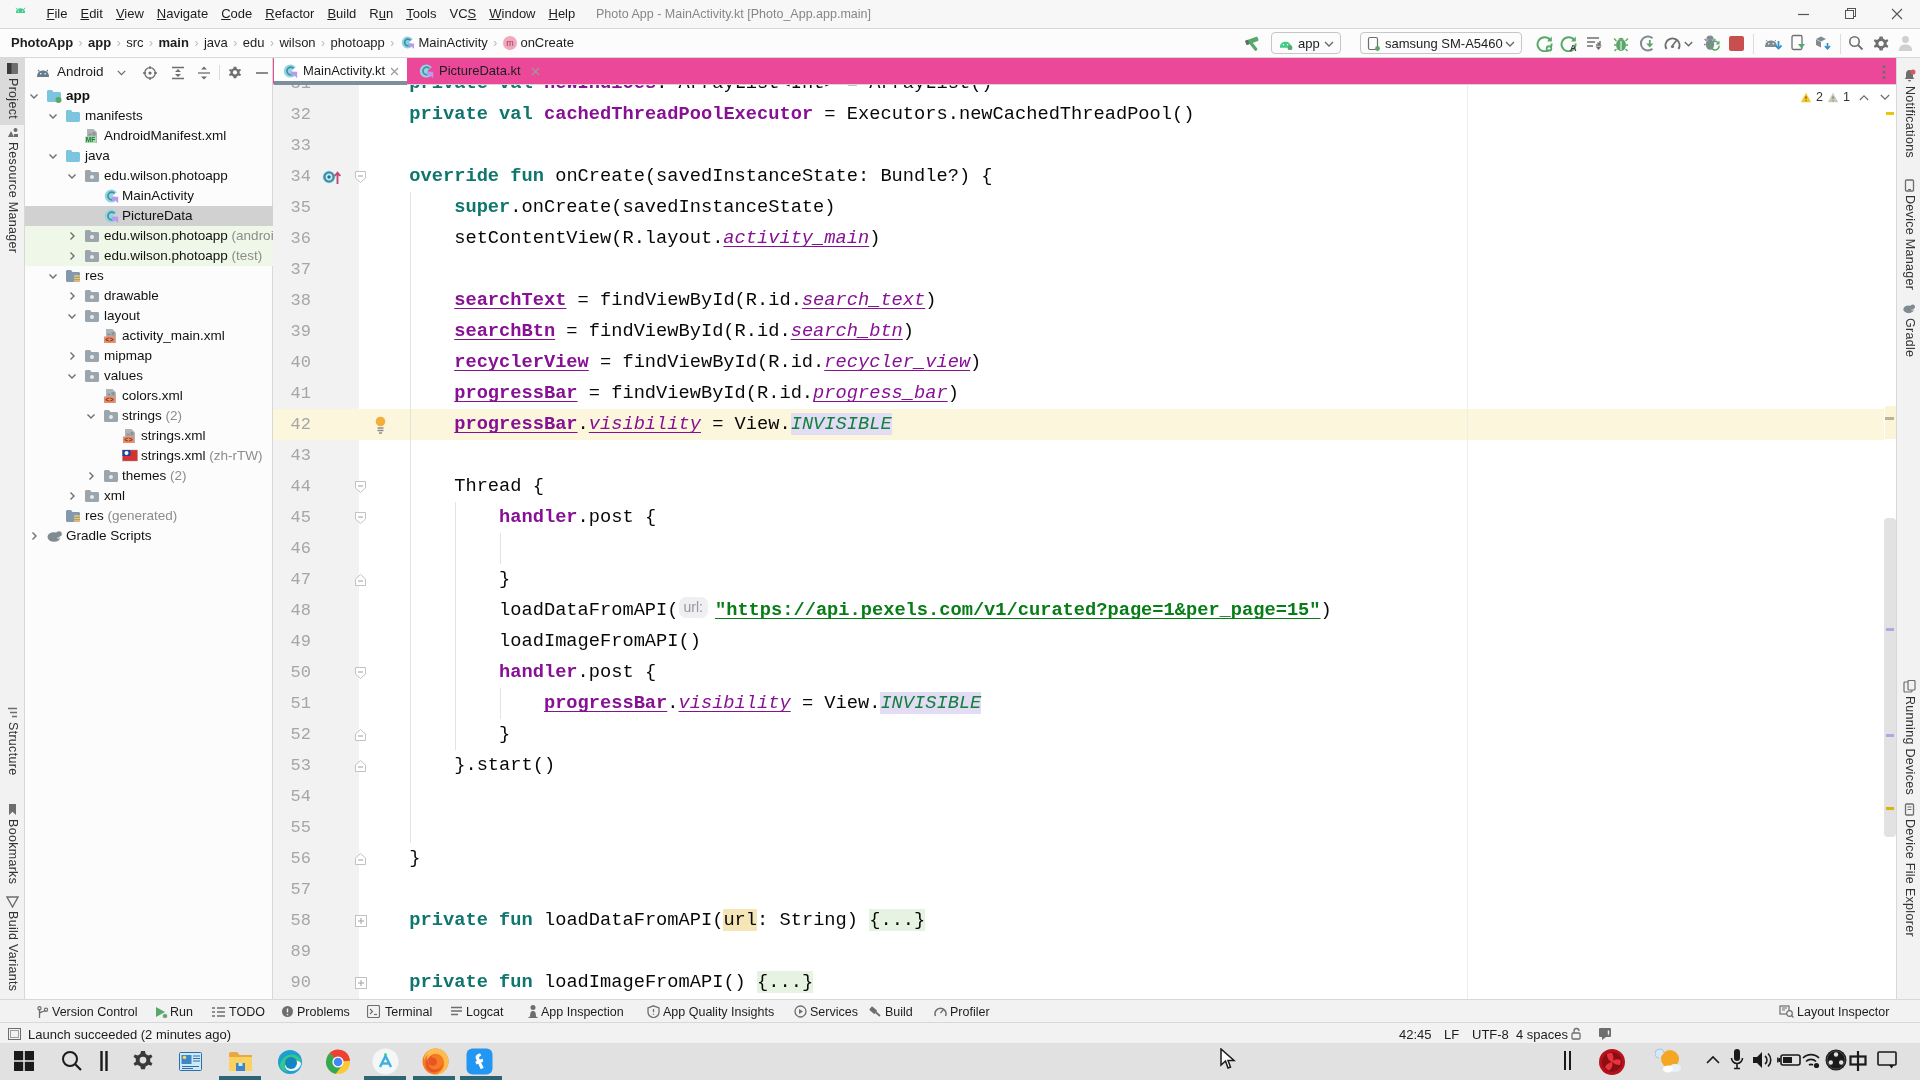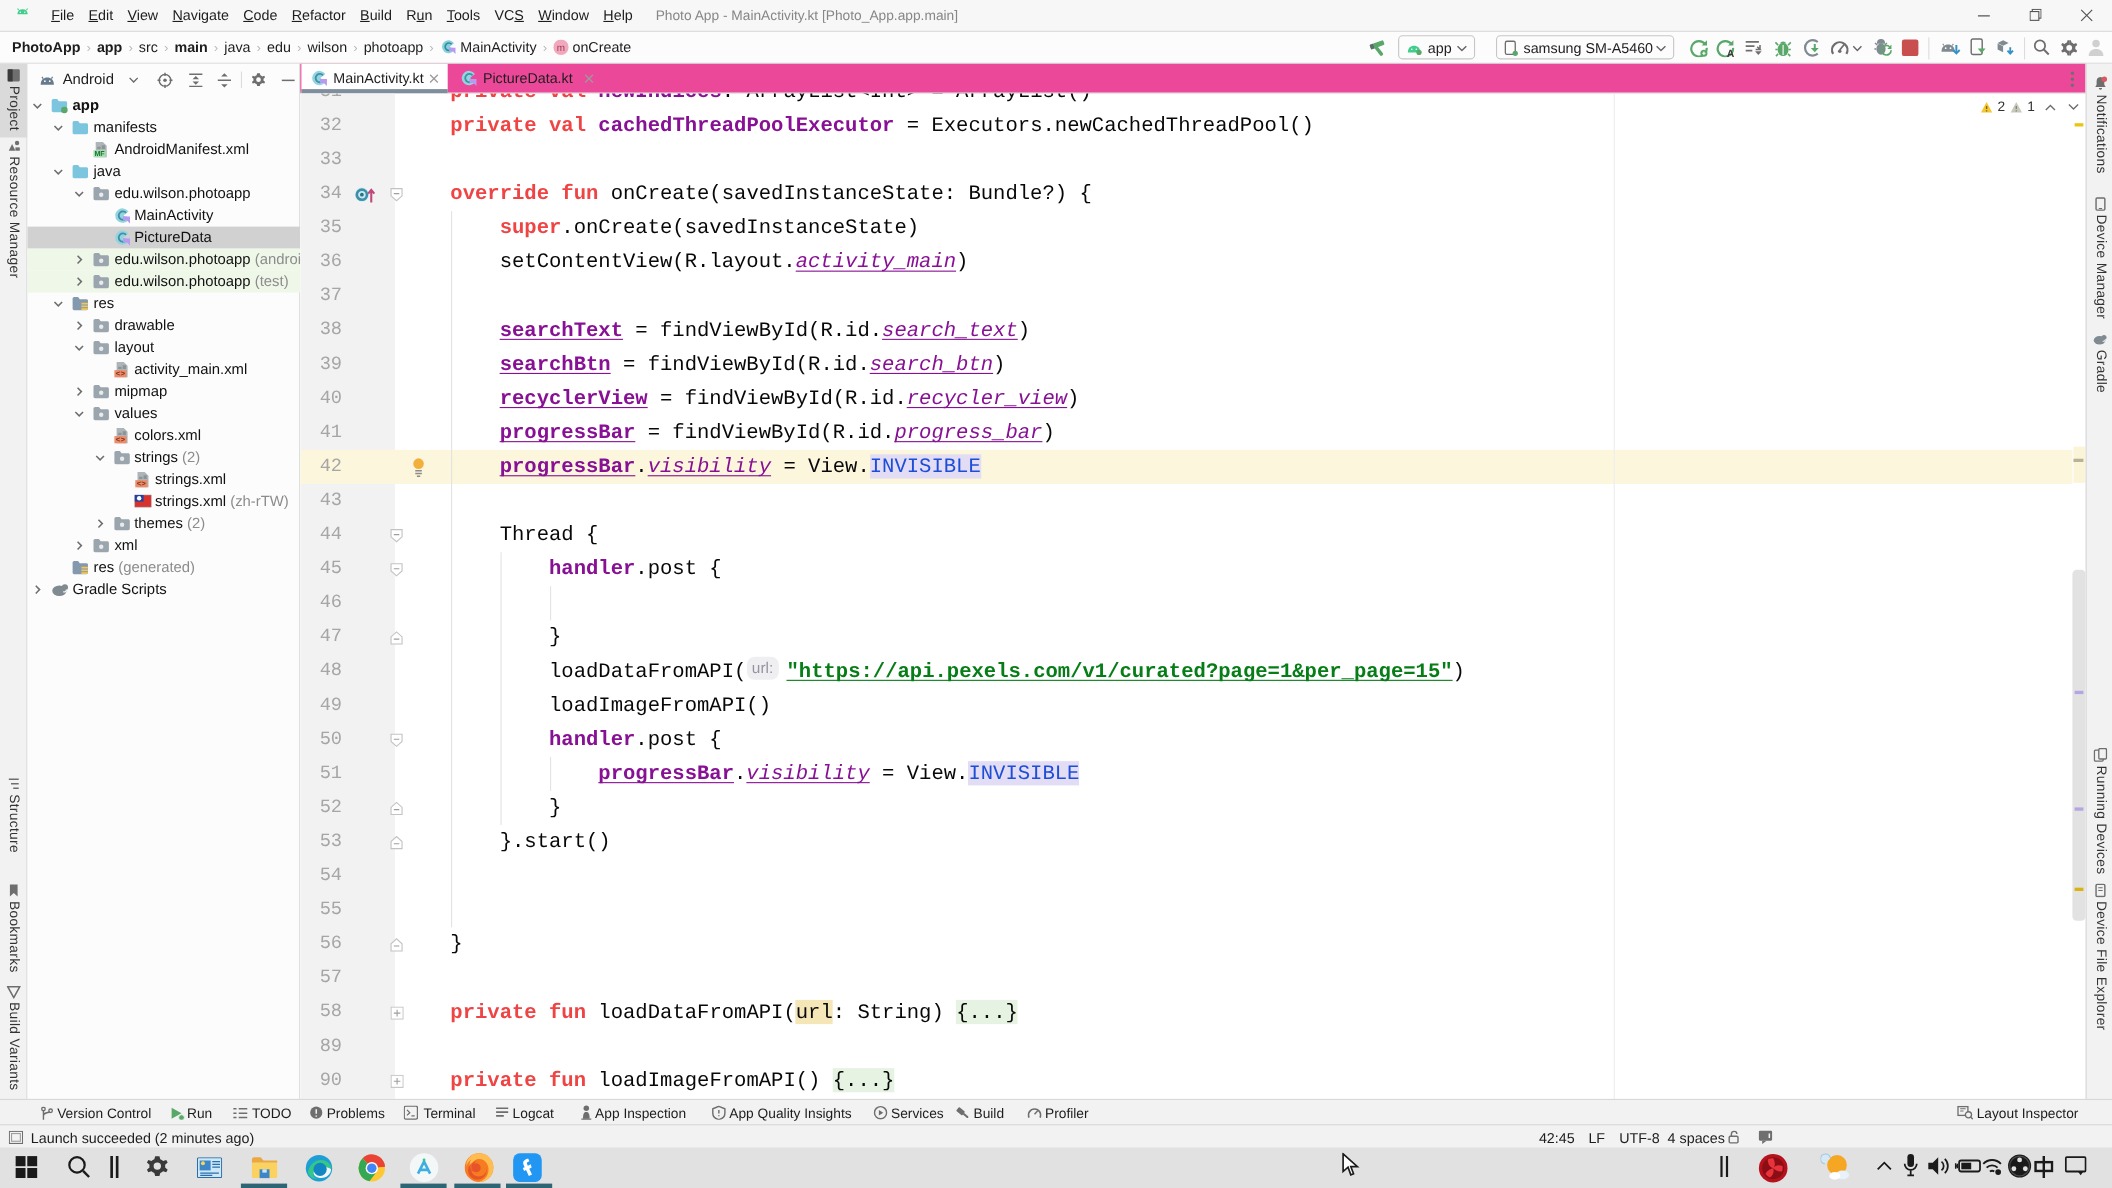--- a/index.html
+++ b/index.html
@@ -41,25 +41,25 @@
 
 
 #tabsrow { position:absolute; left:273px; top:58px; width:1623px; height:27px; background:#ec4899; border-bottom:1px solid #D8D8D8; }
 .tab { position:absolute; top:0; height:27px; font-size:13px; color:#1d1d1d; line-height:26px; }
 
 
 #editor { position:absolute; left:273px; top:85px; width:1623px; height:914px; background:#FFFFFF; overflow:hidden; }
 #gutter { position:absolute; left:0; top:0; width:86px; height:914px; background:#F2F2F2; }
 .cline { position:absolute; left:91.5px; width:1520px; height:31px; line-height:31px; font-family:"Liberation Mono", monospace; font-size:18.7px; white-space:pre; color:#080808; }
 .lnum { position:absolute; left:0; width:38px; text-align:right; height:31px; line-height:31px; font-family:"Liberation Mono", monospace; font-size:17px; color:#A6A6A6; }
-.kw { color:#ef4444; font-weight:bold; }
+.kw { color:#0f766e; font-weight:bold; }
 .pv { color:#871094; font-weight:bold; }
 .prop { color:#871094; font-weight:bold; text-decoration:underline; }
 .propi { color:#871094; font-style:italic; text-decoration:underline; }
-.cnst { color:#1d4ed8; }
+.cnst { color:#15803d; font-style:italic; }
 .str { color:#067D17; font-weight:bold; }
 .str,.prop,.propi { text-decoration-skip-ink:none; text-underline-offset:3px; }
 .caretrow { position:absolute; left:0; width:1611px; height:31px; background:#FBF6DC; }
 .iguide { position:absolute; width:1px; background:#E3E3E3; }
 .inlay { display:inline-block; background:#EFEFF2; color:#9595A0; border-radius:7px; font-family:"Liberation Sans",sans-serif; font-size:14px; height:21px; line-height:21px; padding:0 5px; vertical-align:3px; margin-right:7px; }
 .fold { background:#E7F3E2; }
 
 
 #bottombar { position:absolute; left:0; top:999px; width:1920px; height:23px; background:#F2F2F2; border-top:1px solid #D8D8D8; font-size:12.5px; color:#1d1d1d; }
 #statusbar { position:absolute; left:0; top:1022px; width:1920px; height:21px; background:#F2F2F2; border-top:1px solid #D8D8D8; font-size:13px; color:#1d1d1d; }

